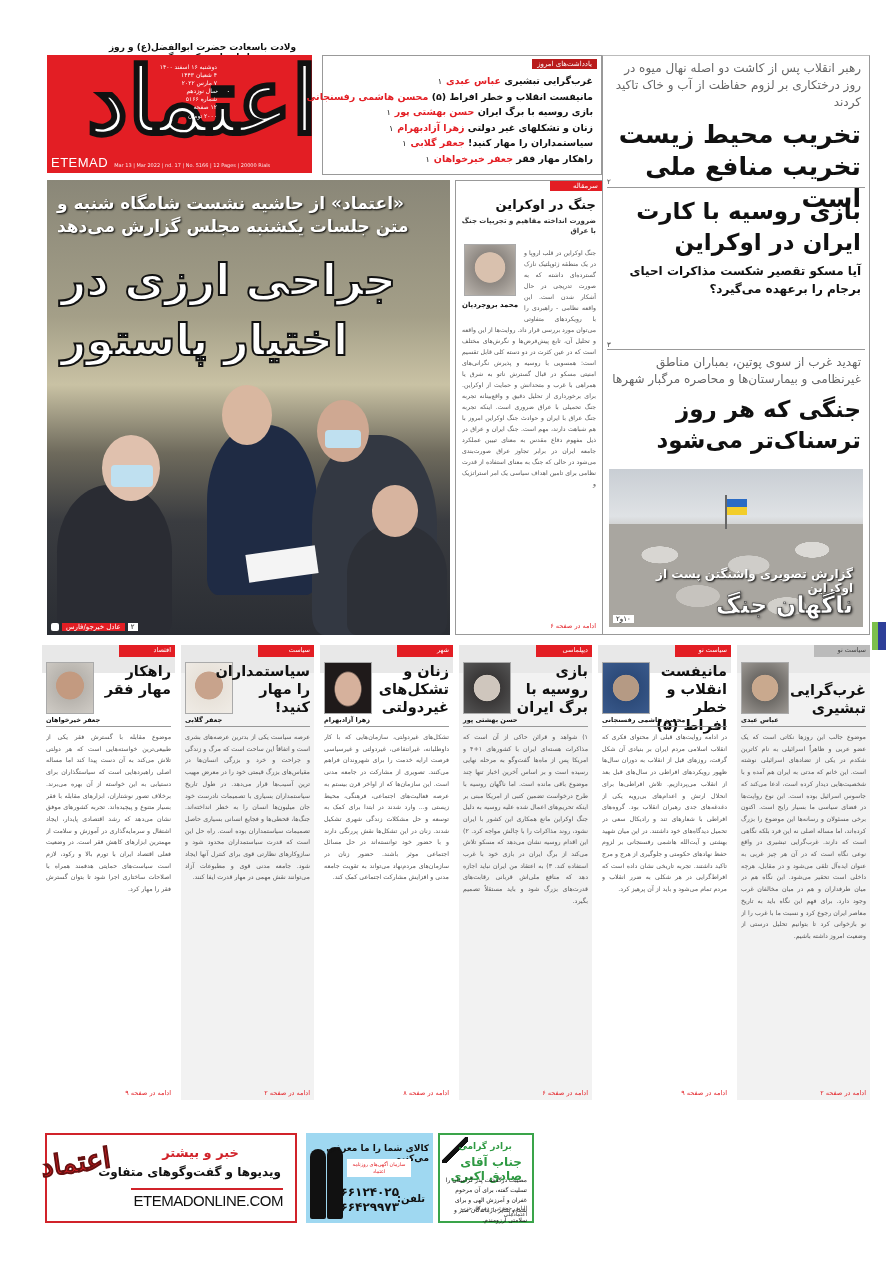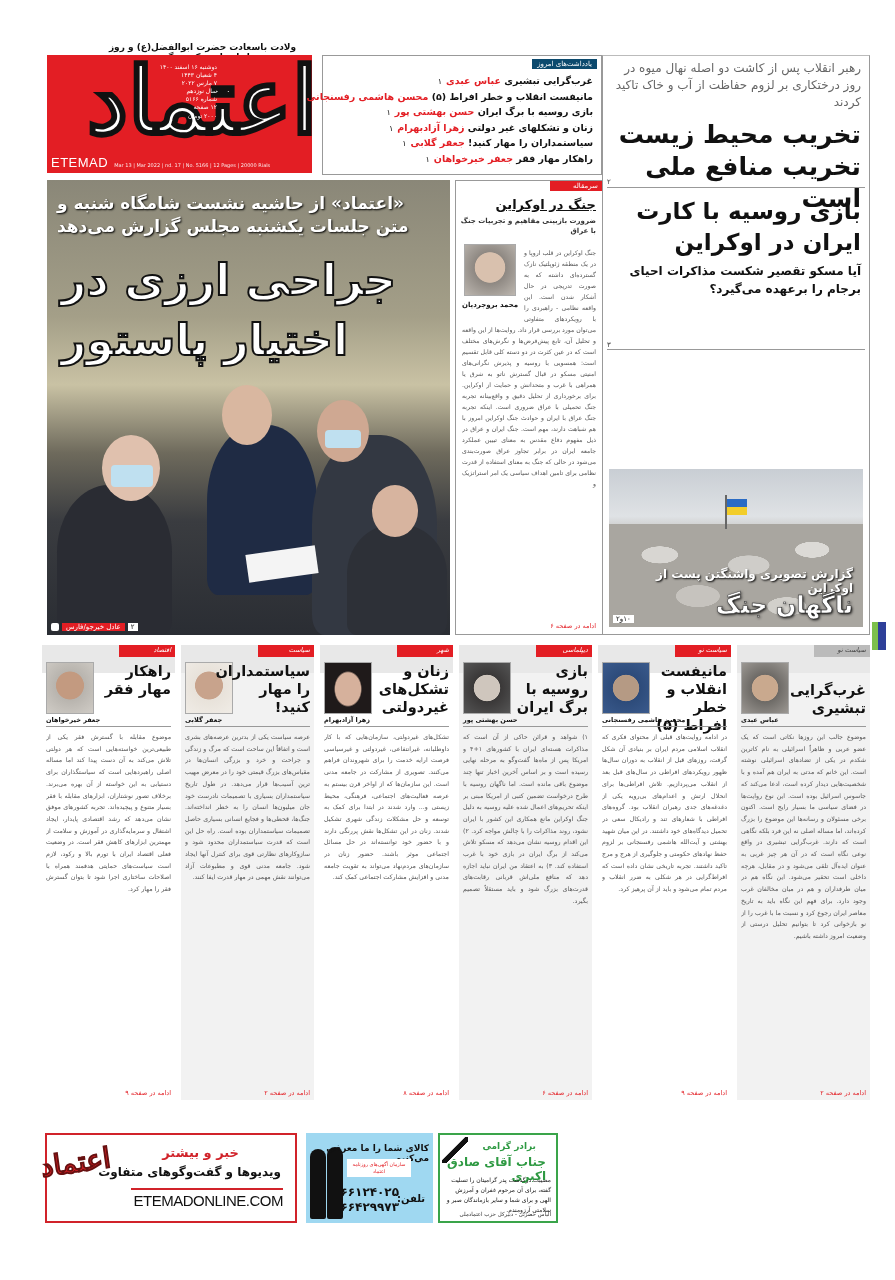--- a/index.html
+++ b/index.html
@@ -7,21 +7,21 @@
   .abs { position: absolute; }
   .tagline { left: 95px; top: 42px; width: 215px; font-size: 9px; font-weight: bold; text-align: center; color: #111; }
   .masthead { left: 47px; top: 55px; width: 265px; height: 118px; background: #e31e24; overflow: hidden; }
   .logo-text { position: absolute; left: 40px; top: -8px; font-size: 92px; font-weight: bold; color: #fff; -webkit-text-stroke: 3px #111; font-family: "DejaVu Serif", serif; letter-spacing: -4px; }
   .date-block { position: absolute; left: 110px; top: 8px; width: 60px; font-size: 6px; color: #fff; line-height: 1.35; text-align: right; }
   .masthead-foot { position: absolute; left: 4px; bottom: 3px; right: 4px; display: flex; align-items: baseline; gap: 6px; direction: ltr; color: #fff; }
   .masthead-foot .brand { font-size: 13px; font-family: "Liberation Sans", sans-serif; letter-spacing: 0.5px; }
   .masthead-foot .meta { font-size: 5px; opacity: 0.9; }
 
   .notes-box { left: 322px; top: 55px; width: 280px; height: 120px; border: 1px solid #999; background: #fff; }
-  .notes-title { position: absolute; right: 4px; top: 3px; background: #0c4a6e; color: #fff; font-size: 7px; padding: 1px 5px; }
+  .notes-title { position: absolute; right: 4px; top: 3px; background: #b91c1c; color: #fff; font-size: 7px; padding: 1px 5px; }
   .notes-list { position: absolute; right: 8px; top: 18px; left: 8px; list-style: none; }
   .notes-list li { font-size: 9.5px; font-weight: bold; line-height: 14.5px; white-space: nowrap; }
   .notes-list .author { color: #e31e24; }
   .notes-list .page { font-weight: normal; font-size: 8px; margin-right: 4px; }
 
   .right-col { left: 602px; top: 55px; width: 268px; height: 580px; border: 1px solid #999; border-top: 1px solid #bbb; }
   .story { position: absolute; right: 8px; left: 6px; text-align: right; }
   .kicker { font-size: 12px; color: #666; line-height: 17px; }
   .headline { font-size: 23px; font-weight: bold; line-height: 31px; color: #111; text-align: right; }
   .subhead { font-size: 12px; font-weight: bold; line-height: 18px; color: #111; }
@@ -45,33 +45,33 @@
   .person { position: absolute; border-radius: 45% 45% 10% 10%; }
   .head { position: absolute; border-radius: 50%; background: #d9b7a0; }
   .mask { position: absolute; background: #bfe0f0; border-radius: 4px; }
   .lead-credit { position: absolute; left: 4px; bottom: 4px; display: flex; gap: 3px; align-items: center; direction: ltr; }
   .lead-credit .num { background: #fff; color: #111; font-size: 7px; padding: 0 3px; }
   .lead-credit .cap { background: #e31e24; color: #fff; font-size: 7px; padding: 0 4px; }
   .lead-credit .cam { width: 8px; height: 8px; background: #fff; border-radius: 2px; }
 
   .column-box { left: 455px; top: 180px; width: 148px; height: 455px; border: 1px solid #999; }
   .col-label { position: absolute; right: 0; top: 0; width: 52px; background: #e31e24; color: #fff; font-size: 7px; padding: 1px 4px; text-align: right; }
-  .col-title { position: absolute; right: 6px; top: 16px; font-size: 13px; font-weight: bold; text-decoration: underline; }
+  .col-title { position: absolute; right: 6px; top: 16px; font-size: 13px; font-weight: bold; }
   .col-sub { position: absolute; right: 6px; top: 35px; font-size: 7px; line-height: 10px; font-weight: bold; color: #333; text-align: right; }
   .col-photo { position: absolute; left: 8px; top: 63px; width: 52px; height: 52px; background: radial-gradient(circle at 50% 45%, #d9c1ae 40%, #8e8882 42%, #bdb7b0 100%); border: 1px solid #aaa; }
   .col-author { position: absolute; left: 6px; top: 120px; font-size: 7px; font-weight: bold; }
   .col-body { position: absolute; right: 6px; left: 6px; top: 66px; bottom: 14px; font-size: 6.2px; line-height: 11px; color: #555; text-align: justify; overflow: hidden; }
   .col-body .float { float: left; width: 62px; height: 68px; }
   .continue { color: #e31e24; }
   .col-continue { position: absolute; right: 6px; bottom: 4px; font-size: 6.5px; }
 
   .opinion-row { left: 40px; top: 645px; width: 830px; height: 455px; }
   .op { position: absolute; top: 0; width: 133px; height: 455px; background: #f2f2f2; }
   .op.white { background: #fff; }
-  .op-tag { position: absolute; right: 0; top: 0; left: 0; height: 28px; background: #e8e8e8; font-style: italic; }
+  .op-tag { position: absolute; right: 0; top: 0; left: 0; height: 28px; background: #e8e8e8; }
   .op-tag .lbl { position: absolute; right: 0; top: 0; width: 56px; height: 12px; background: #e31e24; color: #fff; font-size: 6.5px; padding: 1px 4px; text-align: right; }
   .op-tag.grey .lbl { background: #bbb; color: #444; }
   .op-photo { position: absolute; left: 4px; top: 17px; width: 48px; height: 52px; border: 1px solid #aaa; }
   .op-title { position: absolute; right: 4px; top: 17px; left: 56px; font-size: 14.5px; font-weight: bold; line-height: 18px; text-align: right; }
   .op-author { position: absolute; left: 4px; top: 71px; font-size: 6.5px; font-weight: bold; }
   .op-rule { position: absolute; left: 4px; right: 4px; top: 81px; height: 1px; background: #999; }
   .op-body { position: absolute; right: 4px; left: 4px; top: 86px; bottom: 14px; font-size: 6.3px; line-height: 11.7px; color: #555; text-align: justify; overflow: hidden; }
   .op-cont { position: absolute; right: 4px; bottom: 3px; font-size: 6.5px; color: #e31e24; }
 
   .ad-online { left: 45px; top: 1133px; width: 252px; height: 90px; border: 2px solid #d1232a; background: #fff; }
@@ -82,21 +82,21 @@
   .ad-online .url { position: absolute; right: 12px; top: 57px; font-size: 15px; color: #111; font-family: "Liberation Sans", sans-serif; direction: ltr; letter-spacing: -0.5px; }
 
   .ad-goods { left: 306px; top: 1133px; width: 127px; height: 90px; background: #9fd8f1; }
   .ad-goods .men { position: absolute; left: 4px; top: 10px; width: 34px; height: 76px; }
   .ad-goods .man { position: absolute; bottom: 0; width: 16px; background: #111; border-radius: 8px 8px 2px 2px; }
   .ad-goods .t1 { position: absolute; right: 4px; top: 10px; font-size: 9px; font-weight: bold; color: #111; }
   .ad-goods .t2 { position: absolute; right: 22px; top: 26px; width: 64px; background: #fff; color: #e31e24; font-size: 5px; line-height: 7px; text-align: center; padding: 2px; }
   .ad-goods .phones { position: absolute; right: 34px; top: 52px; font-size: 12px; font-weight: bold; color: #111; line-height: 15px; }
   .ad-goods .tel { position: absolute; right: 8px; top: 60px; font-size: 10px; font-weight: bold; color: #111; }
 
-  .ad-condolence { left: 438px; top: 1133px; width: 120px; height: 90px; border: 2px solid #3aa44a; background: #fff; }
+  .ad-condolence { left: 438px; top: 1133px; width: 96px; height: 90px; border: 2px solid #3aa44a; background: #fff; }
   .ad-condolence .ribbon { position: absolute; left: 2px; top: 2px; width: 26px; height: 26px; background: linear-gradient(135deg, transparent 44%, #111 45%, #111 58%, transparent 59%); }
   .ad-condolence .t1 { position: absolute; right: 20px; top: 6px; font-size: 9px; font-weight: bold; color: #2f9a43; }
   .ad-condolence .t2 { position: absolute; right: 10px; top: 20px; font-size: 12px; font-weight: bold; color: #2f9a43; }
   .ad-condolence .body { position: absolute; right: 5px; left: 5px; top: 40px; font-size: 6px; line-height: 10px; color: #111; text-align: right; }
   .ad-condolence .sig { position: absolute; right: 5px; bottom: 4px; font-size: 5.5px; color: #333; }
 </style>
 </head>
 <body>
 
 <div class="abs tagline">ولادت باسعادت حضرت ابوالفضل(ع) و روز جانباز را تبریک می‌گوییم</div>
@@ -137,20 +137,24 @@
   <div class="pageno" style="top:122px;">۲</div>
   <div class="divider" style="top:131px;"></div>
 
   <div class="story" style="top:136px;">
     <div class="headline" style="margin-top:4px;">بازی روسیه با کارت ایران در اوکراین</div>
     <div class="subhead" style="margin-top:4px;">آیا مسکو تقصیر شکست مذاکرات احیای برجام را برعهده می‌گیرد؟</div>
   </div>
   <div class="pageno" style="top:285px;">۳</div>
   <div class="divider" style="top:293px;"></div>
 
+  <div class="story" style="top:298px;">
+    <div class="kicker">تهدید غرب از سوی پوتین، بمباران مناطق غیرنظامی و بیمارستان‌ها و محاصره مرگبار شهرها</div>
+    <div class="headline" style="margin-top:6px;">جنگی که هر روز ترسناک‌تر می‌شود</div>
+  </div>
 
   <div class="war-photo">
     <div class="sandbags"></div>
     <div class="flag-pole"></div>
     <div class="flag">
         <div class="b"></div>
         <div class="y"></div>
       </div>
     <div class="photo-caption">گزارش تصویری واشنگتن پست از اوکراین</div>
     <div class="photo-title">ناگهان جنگ</div>
@@ -180,21 +184,21 @@
   <div class="lead-credit">
     <span class="cam"></span>
     <span class="cap">عادل خیرجو/فارس</span>
     <span class="num">۲</span>
   </div>
 </div>
 
 <div class="abs column-box">
   <div class="col-label">سرمقاله</div>
   <div class="col-title">جنگ در اوکراین</div>
-  <div class="col-sub">ضرورت بازبینی مفاهیم و تجربیات جنگ با عراق</div>
+  <div class="col-sub">ضرورت انداخته مفاهیم و تجربیات جنگ با عراق</div>
   <div class="col-body">
     <div class="float"></div>
     <span>جنگ اوکراین در قلب اروپا و در یک منطقه ژئوپلتیک نازک گسترده‌ای داشته که به صورت تدریجی در حال آشکار شدن است. این واقعه نظامی - راهبردی را با رویکردهای متفاوتی می‌توان مورد بررسی قرار داد. روایت‌ها از این واقعه و تحلیل آن، تابع پیش‌فرض‌ها و نگرش‌های مختلف است که در عین کثرت در دو دسته کلی قابل تقسیم است: همسویی با روسیه و پذیرش نگرانی‌های امنیتی مسکو در قبال گسترش ناتو به شرق یا همراهی با غرب و متحدانش و حمایت از اوکراین. برای برخورداری از تحلیل دقیق و واقع‌بینانه تجربه جنگ تحمیلی با عراق ضروری است. اینکه تجربه جنگ عراق با ایران و حوادث جنگ اوکراین امروز با هم شباهت دارند، مهم است. جنگ ایران و عراق در ذیل مفهوم دفاع مقدس به معنای تبیین عملکرد جامعه ایران در برابر تجاوز عراق صورت‌بندی می‌شود در حالی که جنگ به معنای استفاده از قدرت نظامی برای تامین اهداف سیاسی یک امر استراتژیک و</span>
   </div>
   <div class="col-photo"></div>
   <div class="col-author">محمد بروجردیان</div>
   <div class="col-continue continue">ادامه در صفحه ۶</div>
 </div>
 
 <div class="abs opinion-row">

